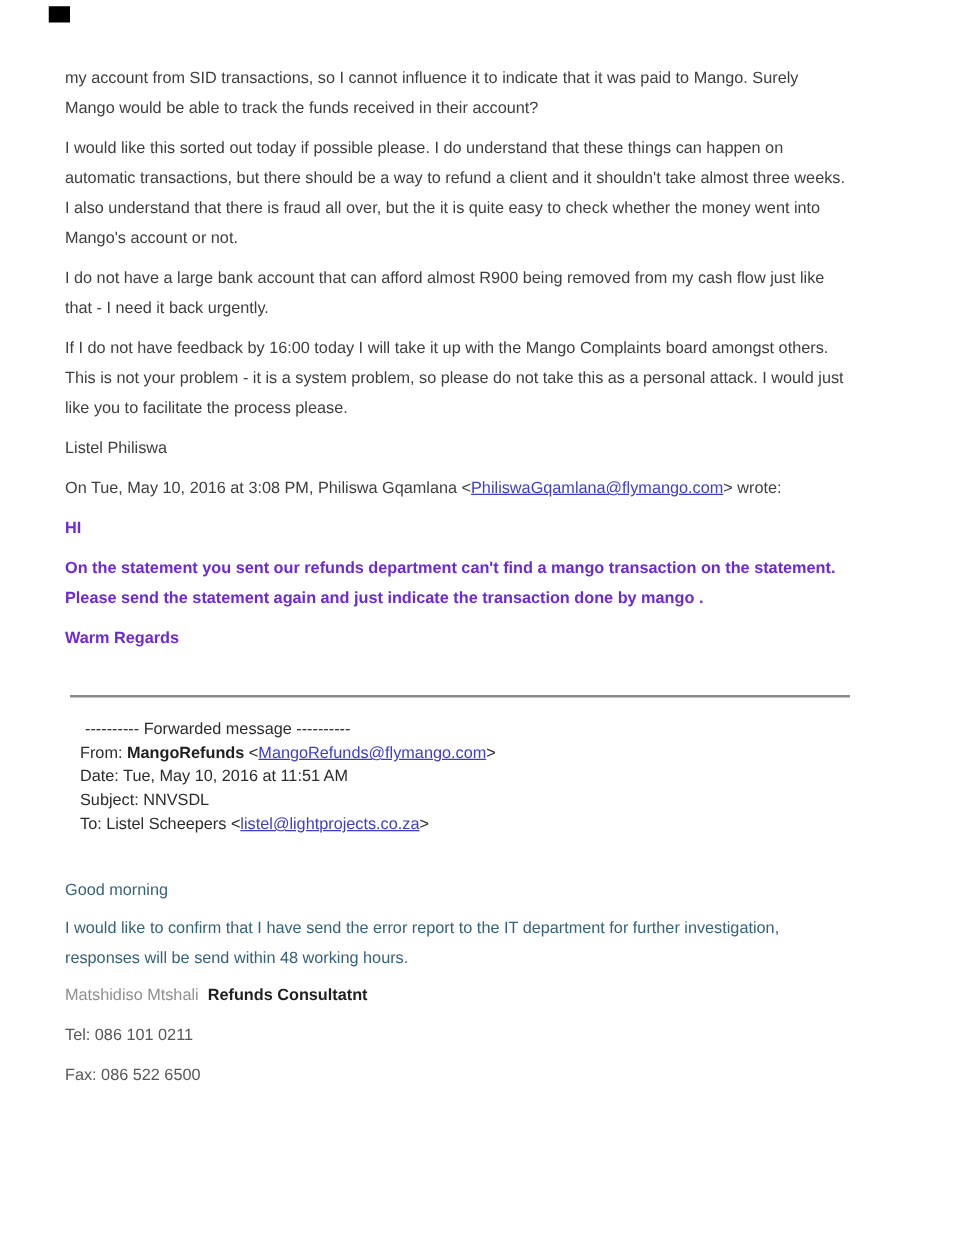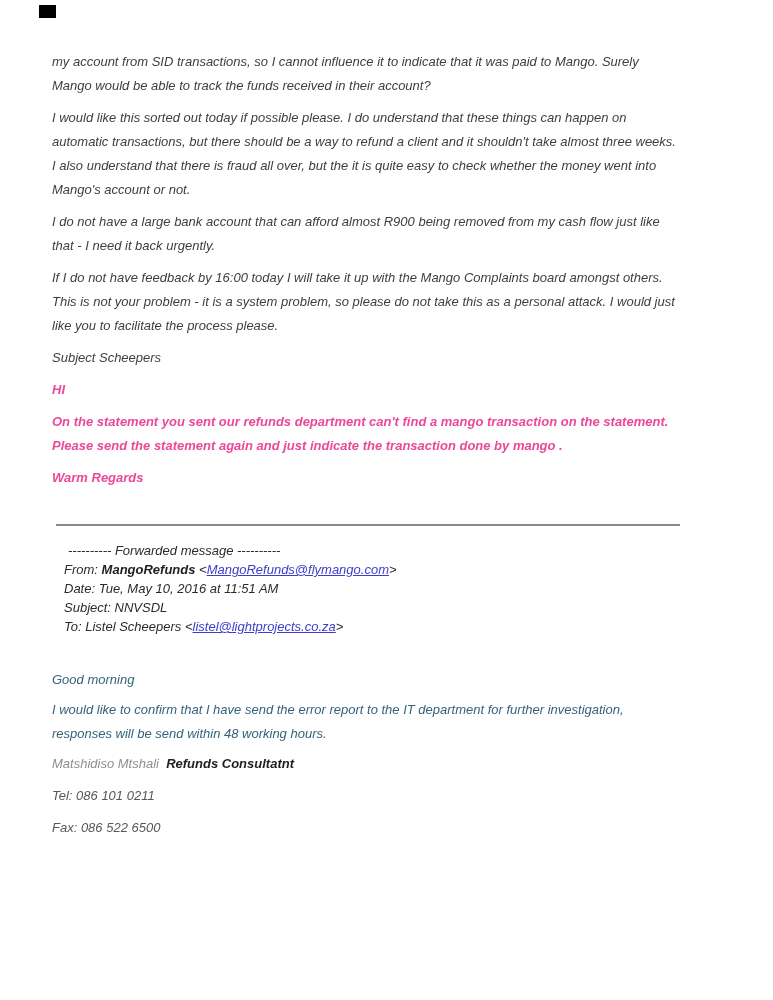--- a/index.html
+++ b/index.html
@@ -7,31 +7,30 @@
     position: relative;
     width: 728px;
     height: 1000px;
     background: #ffffff;
     font-family: "Liberation Sans", sans-serif;
     font-size: 13px;
     color: #3e3e3e;
     overflow: hidden;
     box-sizing: border-box;
     padding: 50px 48px 40px 52px;
-    font-style: italic;
   }
   .redaction {
     position: absolute;
     left: 39px; top: 5px;
     width: 17px; height: 13px;
     background: #000000;
   }
   .para { line-height: 24px; margin: 0 0 8px 0; }
   .single { line-height: 24px; margin: 0 0 8px 0; }
-  .dark { color: #ec4899; font-weight: 600; }
+  .dark { color: #6d28d9; font-weight: 600; }
   a.maillink { color: #3d3ccc; text-decoration: underline; cursor: pointer; }
   .rule {
     height: 2px;
     background: #8a8a8a;
     margin: 34px 0 15px 4px;
     border: none;
   }
   .fwd-header { line-height: 19px; color: #2b2b2b; margin: 0 0 32px 12px; }
   .fwd-header .fwd-line { margin: 0; }
   .fwd-dashes { padding-left: 4px; }
@@ -48,22 +47,23 @@
 
 <div class="page">
 
   <div class="redaction"></div>
 
   <p class="para">my account from SID transactions, so I cannot influence it to indicate that it was paid to Mango.  Surely Mango would be able to track the funds received in their account?</p>
   <p class="para">I would like this sorted out today if possible please.  I do understand that these things can happen on automatic transactions, but there should be a way to refund a client and it shouldn't take almost three weeks. I also understand that there is fraud all over, but the it is quite easy to check whether the money went into Mango's account or not.</p>
   <p class="para">I do not have a large bank account that can afford almost R900 being removed from my cash flow just like that - I need it back urgently.</p>
   <p class="para">If I do not have feedback by 16:00 today I will take it up with the Mango Complaints board amongst others.  This is not your problem -  it is a system problem, so please do not take this as a personal attack.  I would just like you to facilitate the process please.</p>
 
-  <p class="single">Subject Scheepers</p>
+  <p class="single">Listel Philiswa</p>
 
+  <p class="single"><span>On Tue, May 10, 2016 at 3:08 PM, Philiswa Gqamlana &lt;</span><a class="maillink">PhiliswaGqamlana@flymango.com</a><span>&gt; wrote:</span></p>
 
   <p class="single dark">HI</p>
   <p class="para dark">On the statement you sent our refunds department can't find a mango transaction on the statement. Please send the statement again and just indicate the transaction done by mango .</p>
   <p class="single dark">Warm Regards</p>
 
   <div class="rule"></div>
 
   <div class="fwd-header">
     <p class="fwd-line fwd-dashes">---------- Forwarded message ----------</p>
     <p class="fwd-line"><span>From:</span> <span class="bold">MangoRefunds</span> <span>&lt;</span><a class="maillink">MangoRefunds@flymango.com</a><span>&gt;</span></p>

